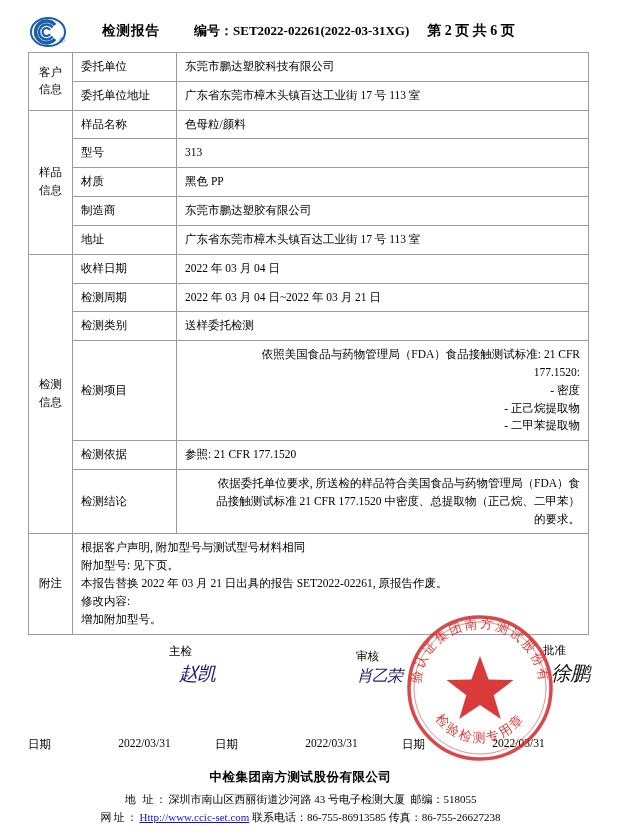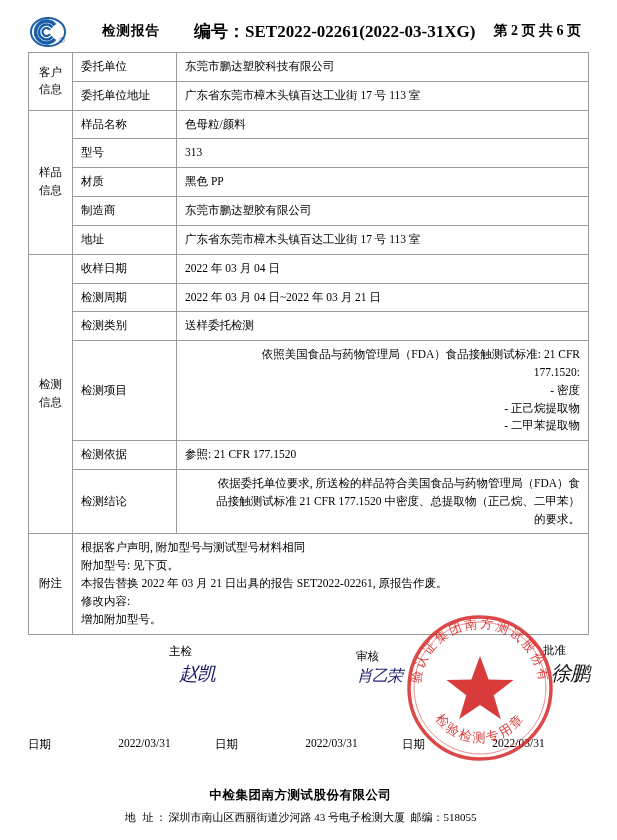--- a/index.html
+++ b/index.html
@@ -37,21 +37,21 @@
   }
   .logo svg { display: block; }
   .report-title {
     font-size: 13.5px;
     font-weight: bold;
     margin-left: 30px;
     letter-spacing: 1px;
     white-space: nowrap;
   }
   .report-no {
-    font-size: 17px;
+    font-size: 13px;
     font-weight: bold;
     margin-left: 34px;
     white-space: nowrap;
   }
   .page-no {
     font-size: 14px;
     font-weight: bold;
     margin-left: 18px;
     white-space: nowrap;
   }
@@ -373,15 +373,18 @@
         <textPath href="#arcBot" startOffset="50%" text-anchor="middle">检验检测专用章</textPath>
       </text>
     </svg>
   </div>
 
   <div class="footer">
     <div class="company">中检集团南方测试股份有限公司</div>
     <div>
       <span class="sp">地  址：</span><span>深圳市南山区西丽街道沙河路 43 号电子检测大厦</span>&nbsp;&nbsp;<span>邮编：</span><span>518055</span>
     </div>
+    <div>
+      <span class="sp">网址：</span><a href="#">Http://www.ccic-set.com</a>&nbsp;<span>联系电话：</span><span>86-755-86913585</span>&nbsp;<span>传真：</span><span>86-755-26627238</span>
+    </div>
   </div>
 
 </div>
 
 </body></html>

